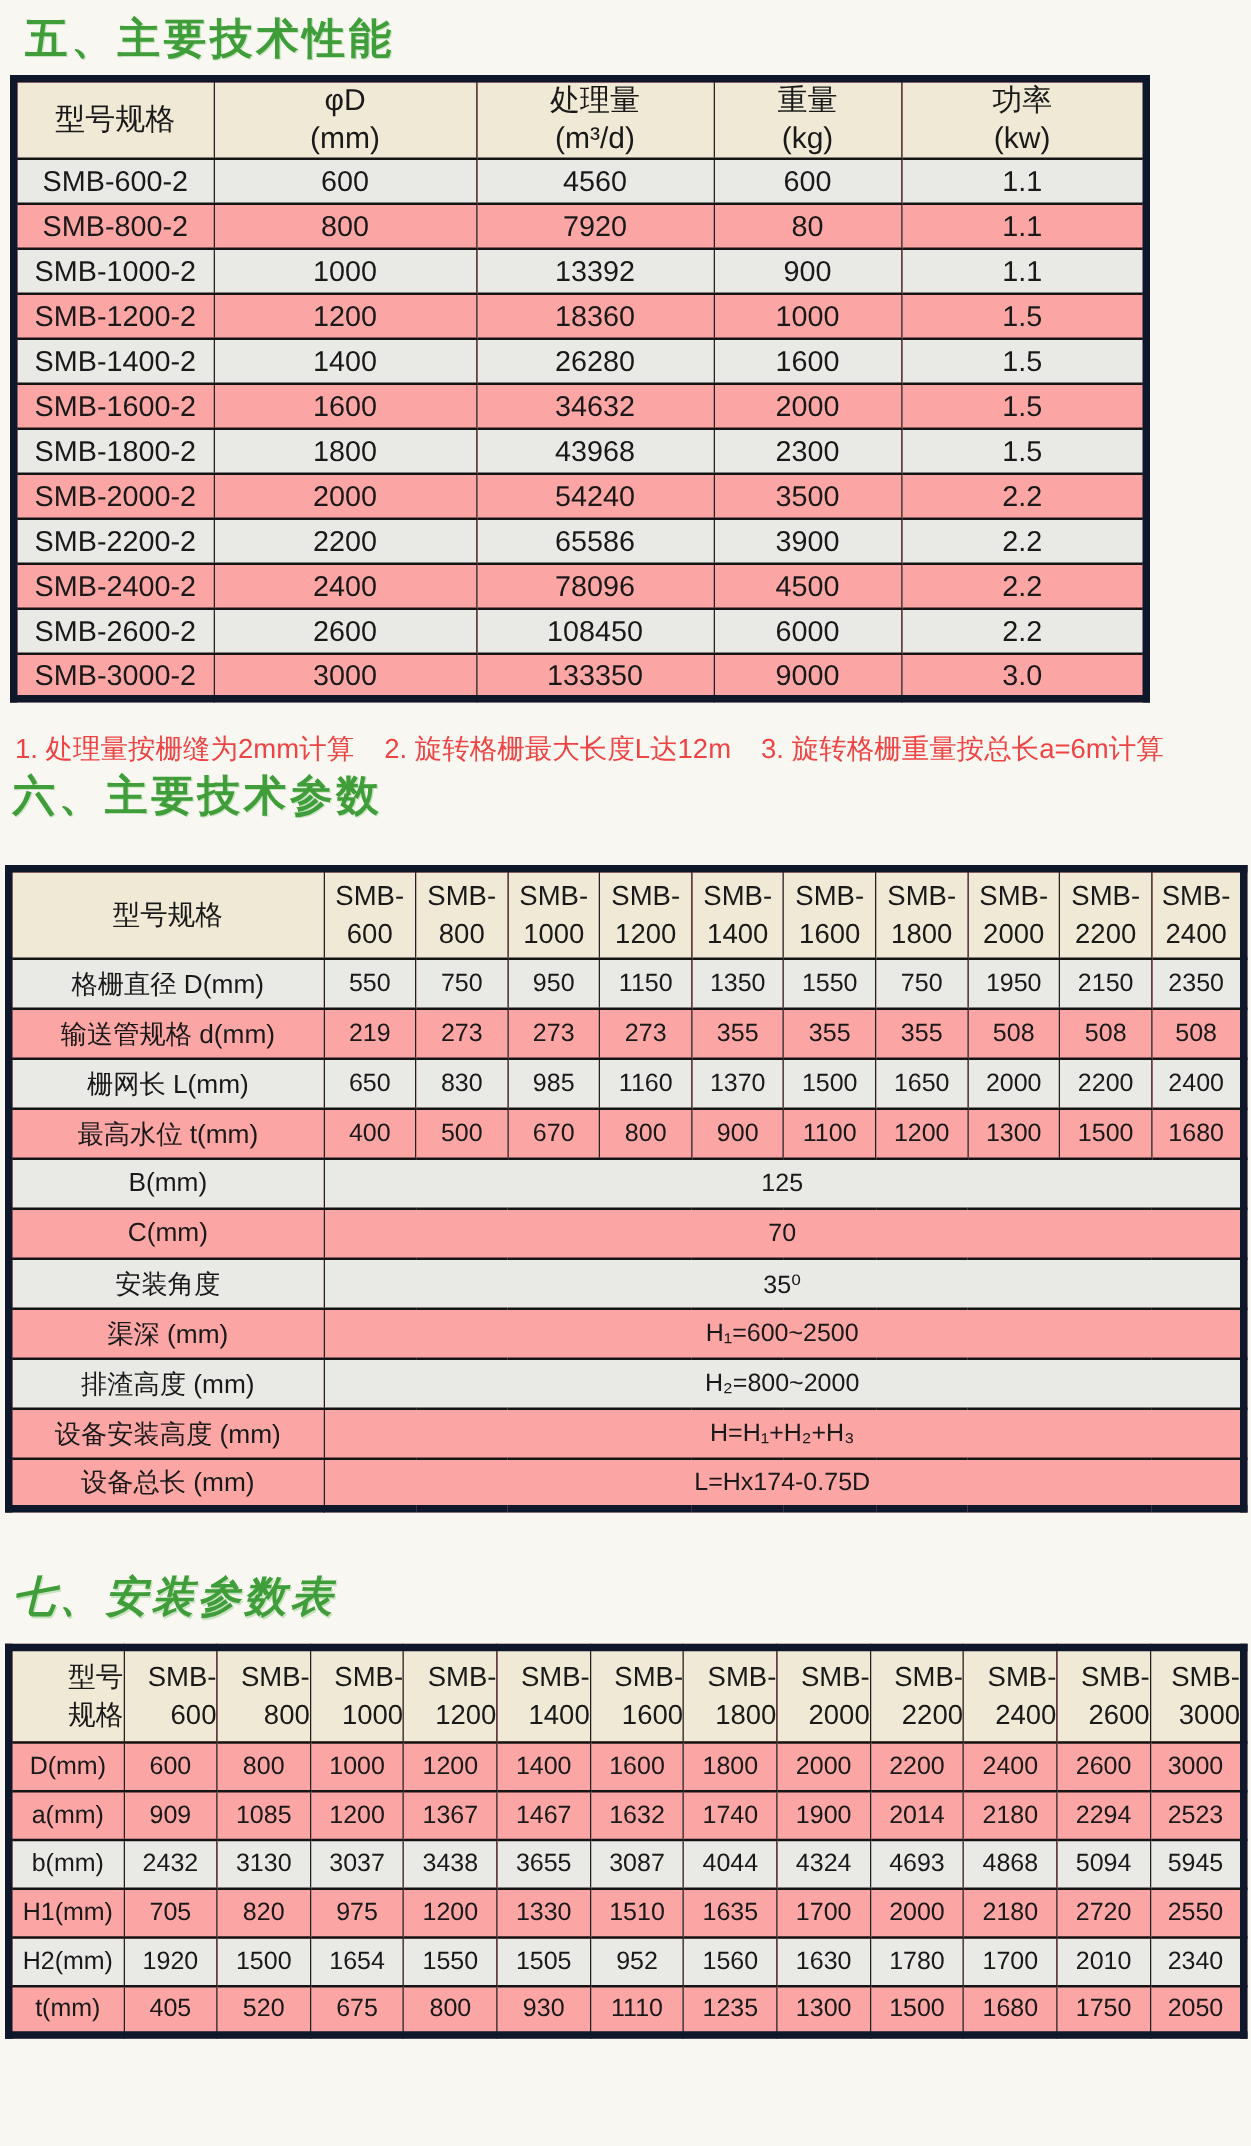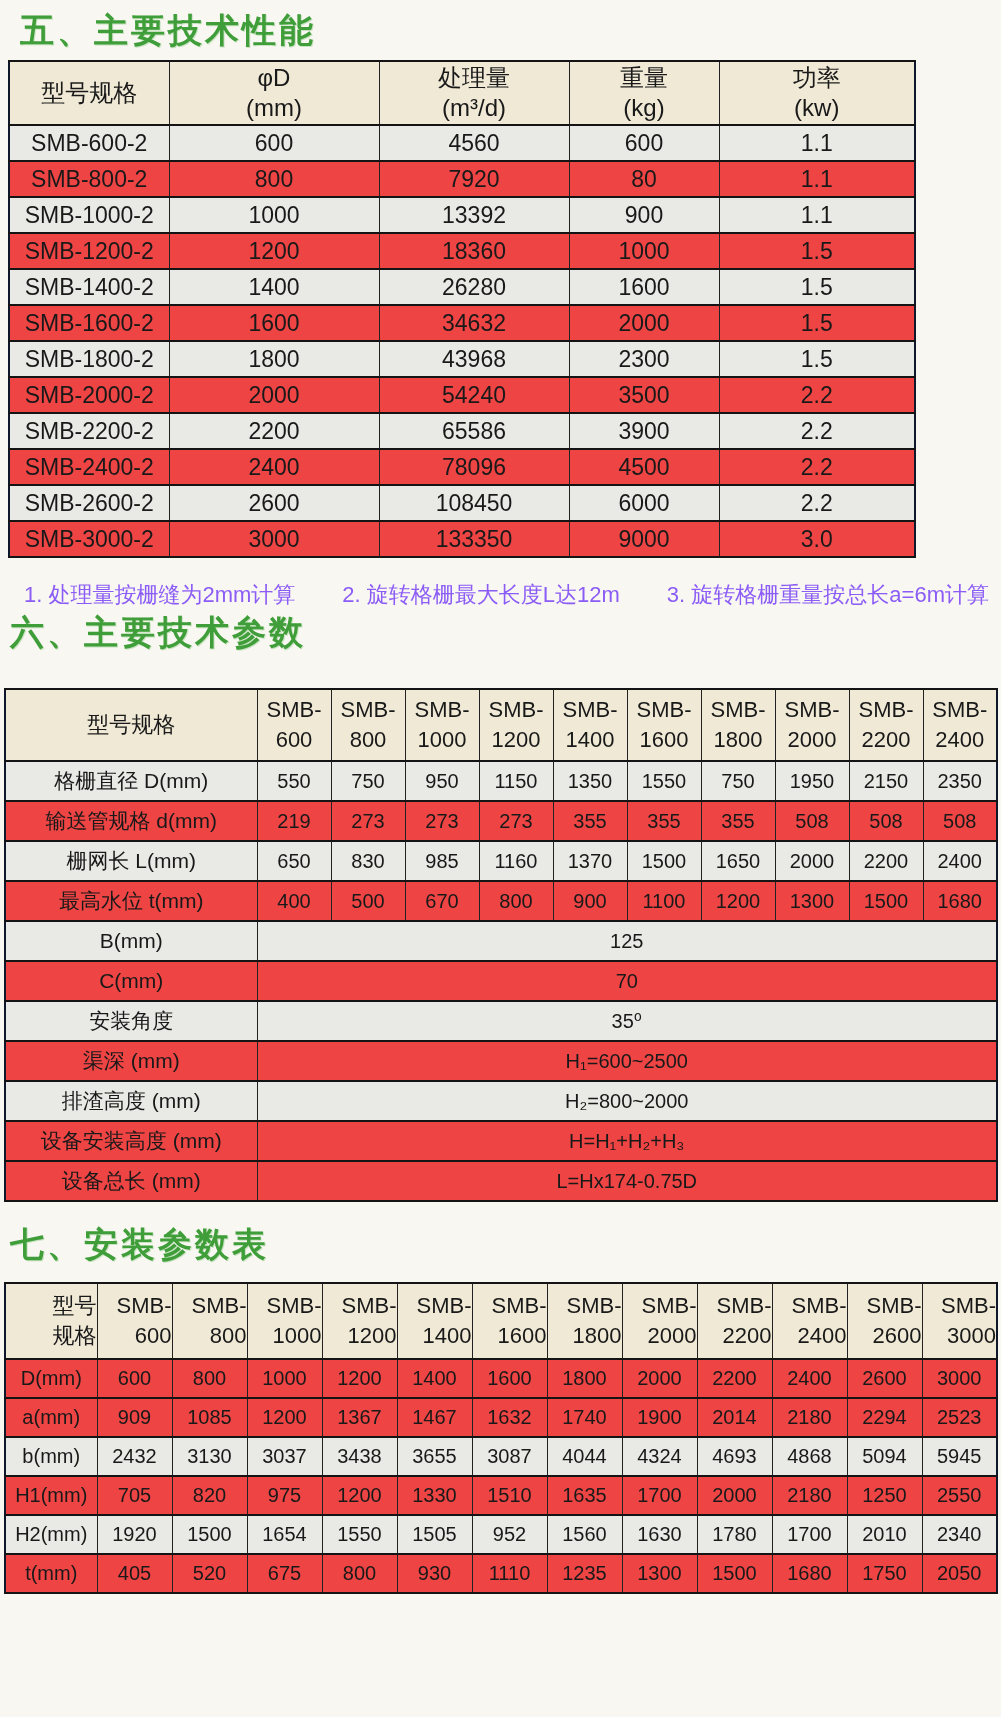--- a/index.html
+++ b/index.html
@@ -14,27 +14,27 @@
   .sec-title {
     color: #3f9e39;
     font-size: 34px;
     font-weight: bold;
     letter-spacing: 3px;
     margin-left: 10px;
     text-shadow: 1px 1px 0 #c9e3c2;
   }
   #title-1 { padding-top: 8px; margin-left: 20px; }
   #title-2 { }
-  #title-3 { margin-top: 20px; }
+  #title-3 { margin-top: 45px; font-style: italic; }
 
   table {
     border-collapse: collapse;
     table-layout: fixed;
-    background: #ef4444;
-    border: 2px solid #0f172a;
+    background: #fca5a5;
+    border: 6px solid #0f172a;
   }
   th, td {
     border: 1px solid #222;
     border-top: 2px solid #141414;
     border-bottom: 2px solid #141414;
     text-align: center;
     vertical-align: middle;
     font-weight: normal;
     overflow: hidden;
   }
@@ -52,24 +52,24 @@
   #table-2 tbody th { height: 40px; font-size: 21px; }
   #table-2 tbody td { height: 40px; font-size: 20px; }
 
   
   #table-3 { width: 994px; margin: 14px 0 0 4px; }
   #table-3 thead th { height: 76px; font-size: 22px; line-height: 1.35; text-align: right; }
   #table-3 tbody th, #table-3 tbody td { height: 39px; font-size: 20px; }
 
   .notes {
     display: flex;
-    gap: 47px;
-    margin: 22px 0 0 24px;
+    gap: 24px;
+    margin: 22px 0 0 12px;
     font-size: 22px;
-    color: #8b5cf6;
+    color: #ef4444;
     white-space: nowrap;
   }
 </style>
 </head>
 <body>
 
 <div>
 
   <h1 id="title-1" class="sec-title">五、主要技术性能</h1>
 
@@ -807,21 +807,21 @@
           <td>
             <div>1700</div>
           </td>
           <td>
             <div>2000</div>
           </td>
           <td>
             <div>2180</div>
           </td>
           <td>
-            <div>1250</div>
+            <div>2720</div>
           </td>
           <td>
             <div>2550</div>
           </td>
         </tr>
         <tr class="alt">
           <th>
             <div>H2(mm)</div>
           </th>
           <td>

